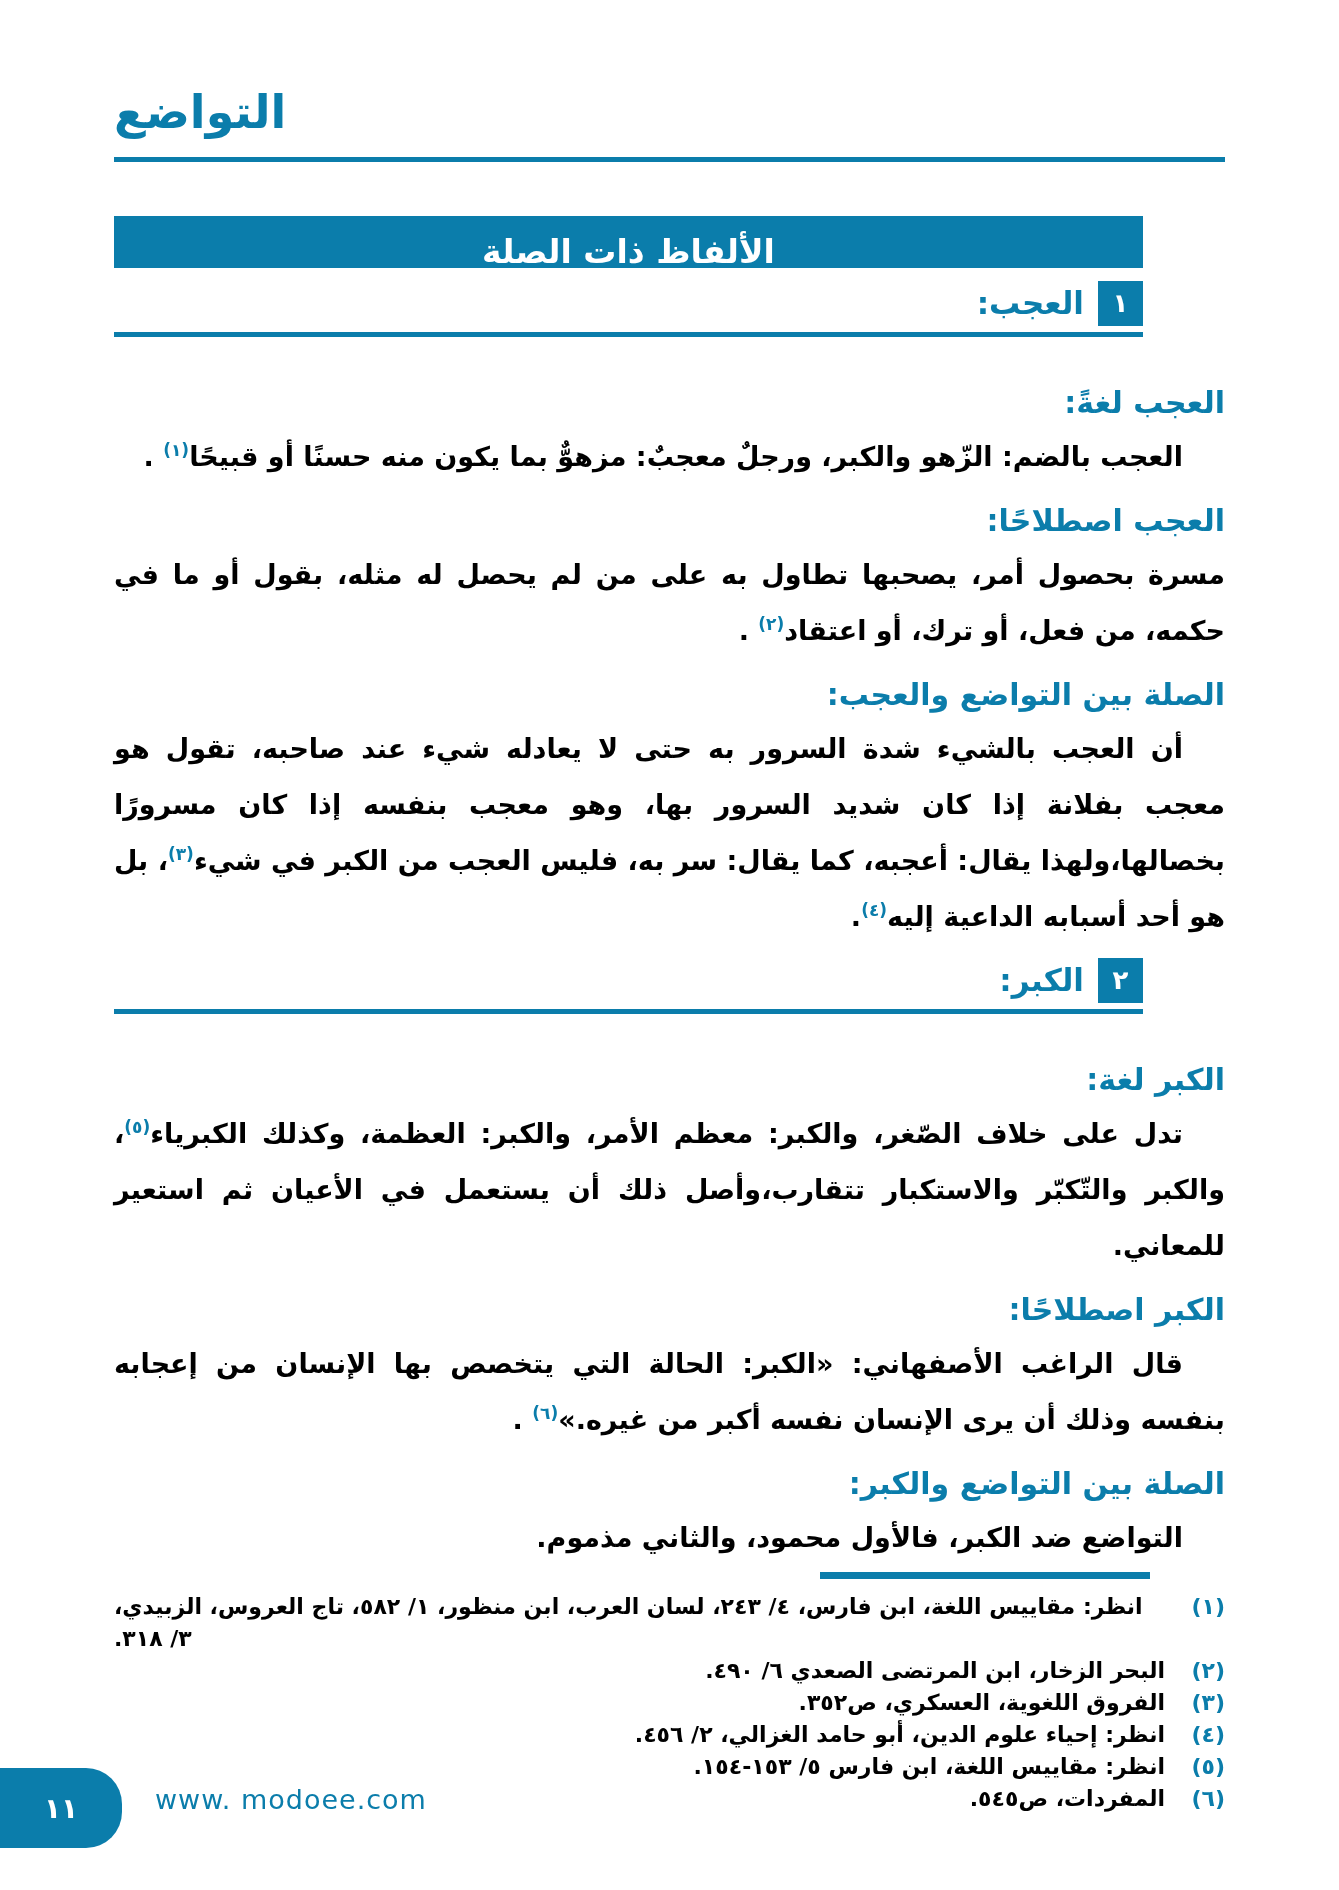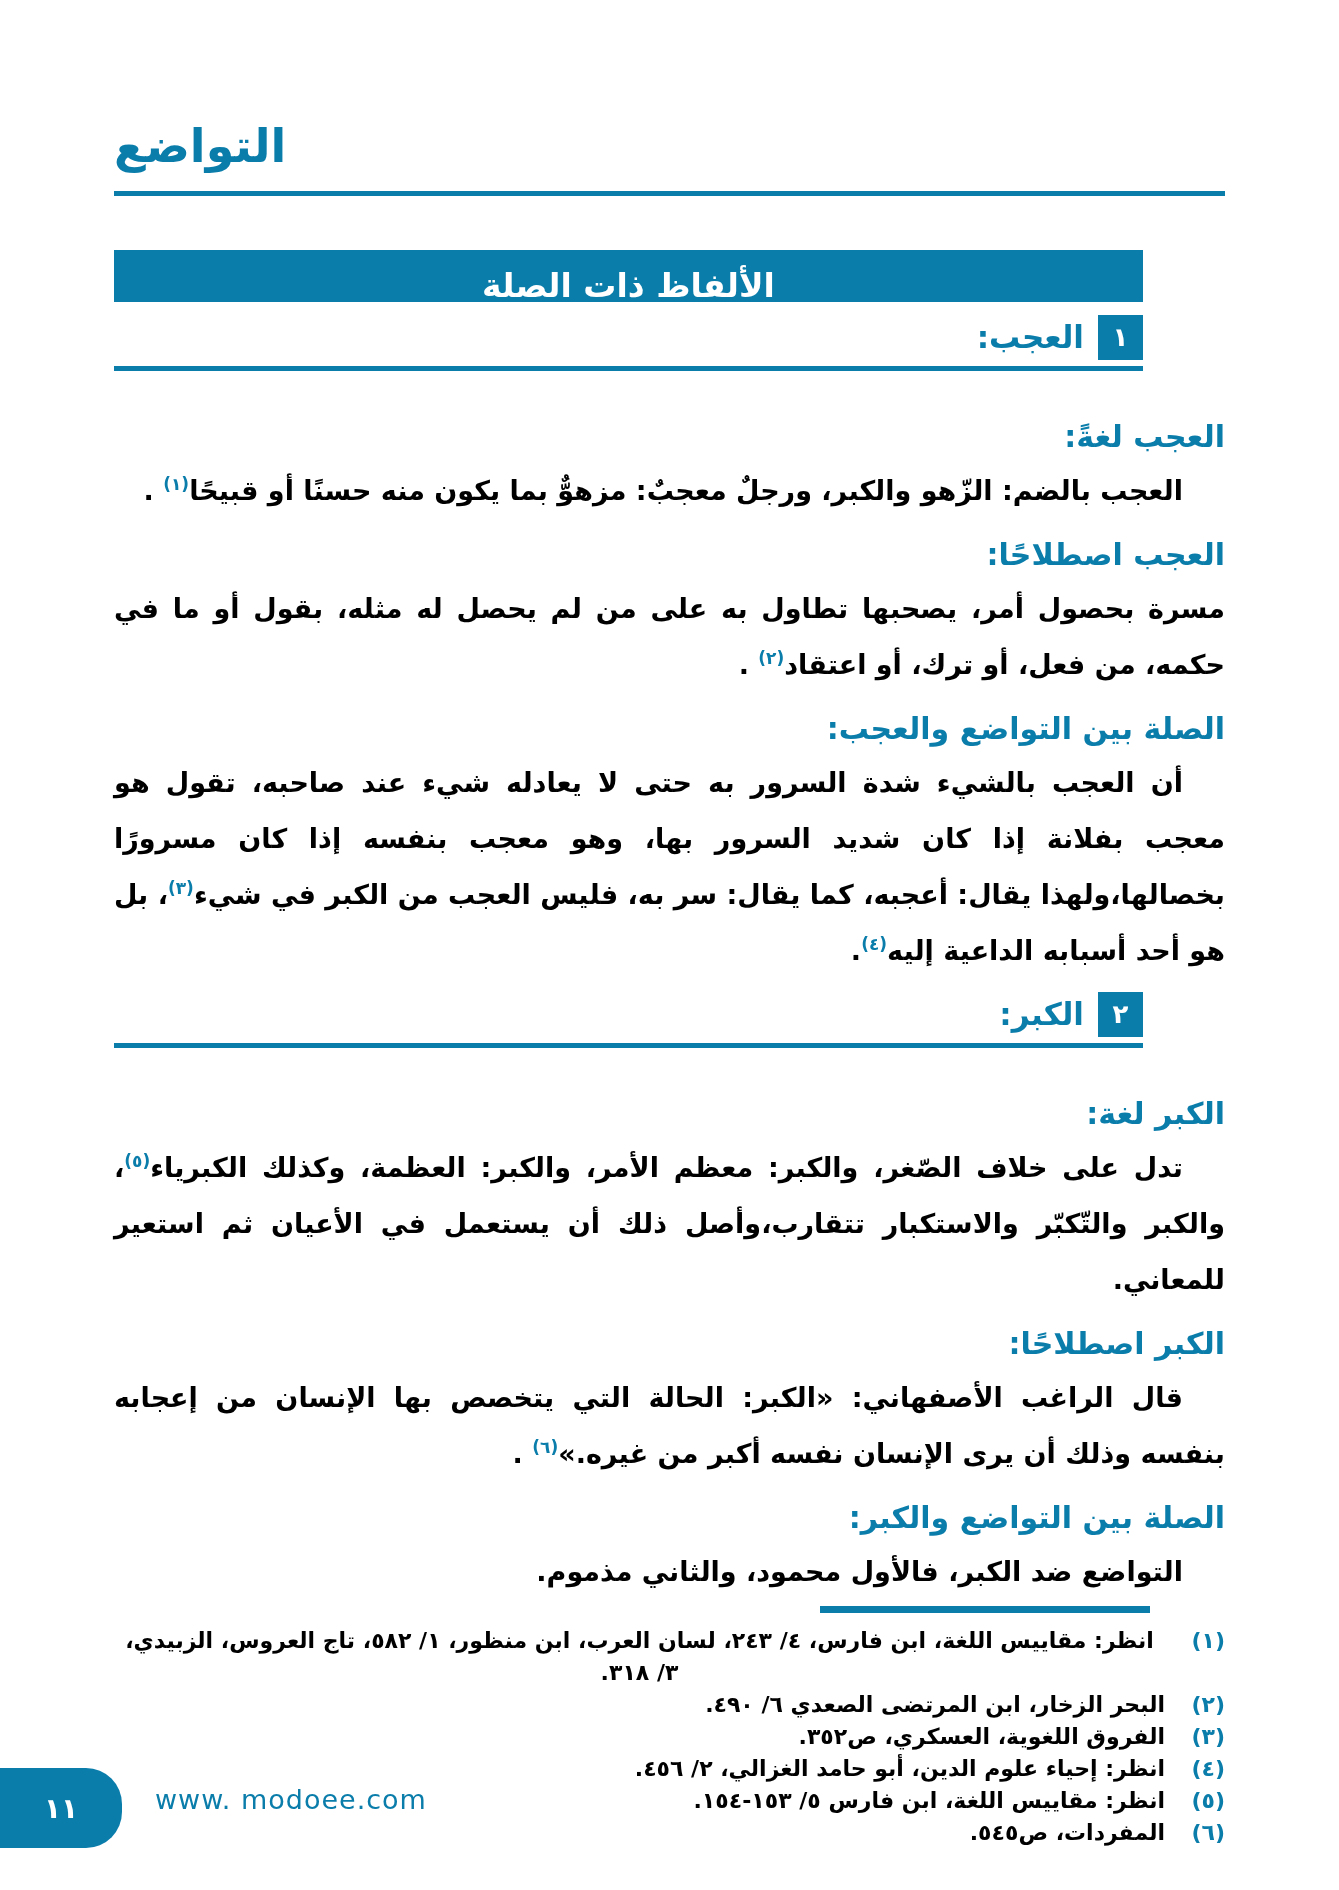--- a/index.html
+++ b/index.html
@@ -6,21 +6,21 @@
   * { box-sizing: border-box; }
   html,body { margin:0; padding:0; background:#e8e8e8; }
   .page {
     width:1339px; height:1890px; margin:0 auto; background:#ffffff;
     position:relative; overflow:hidden;
     font-family:"DejaVu Sans", sans-serif;
   }
   .content { padding:0 114px; direction:rtl; }
 
   .running-head {
-    padding-top:120px; text-align:left; color:var(--accent);
+    padding-top:86px; text-align:left; color:var(--accent);
     font-size:46px; font-weight:bold; line-height:1.15;
   }
   .top-rule { margin-top:18px; height:5px; background:var(--accent); }
 
   .title-bar {
     margin:54px 82px 0 0; height:52px; line-height:72px;
     background:var(--accent); color:#ffffff; text-align:center;
     font-size:33px; font-weight:bold;
   }
 
@@ -41,21 +41,21 @@
     line-height:56px; text-align:justify;
   }
   .para.indent { text-indent:42px; }
   .fnref { color:var(--accent); font-size:17px; font-weight:bold; vertical-align:super; line-height:0; }
 
   .fn-sep { height:7px; background:var(--accent); width:330px; margin:6px 75px 0 auto; }
 
   .footnotes { margin-top:12px; }
   .footnote { display:flex; gap:10px; font-size:22px; font-weight:bold; line-height:32px; }
   .fn-marker { color:var(--accent); flex:0 0 50px; text-align:right; white-space:nowrap; }
-  .fn-text { color:var(--ink); text-align:center; }
+  .fn-text { color:var(--ink); text-align:left; }
 
   .page-pill {
     position:absolute; left:0; top:1768px; width:122px; height:80px;
     background:var(--accent); border-radius:0 36px 36px 0;
     color:#ffffff; font-size:28px; font-weight:bold;
     display:flex; align-items:center; justify-content:center;
   }
   .site-url {
     position:absolute; left:155px; top:1784px; color:var(--accent);
     font-size:27px; letter-spacing:1px; direction:ltr;

